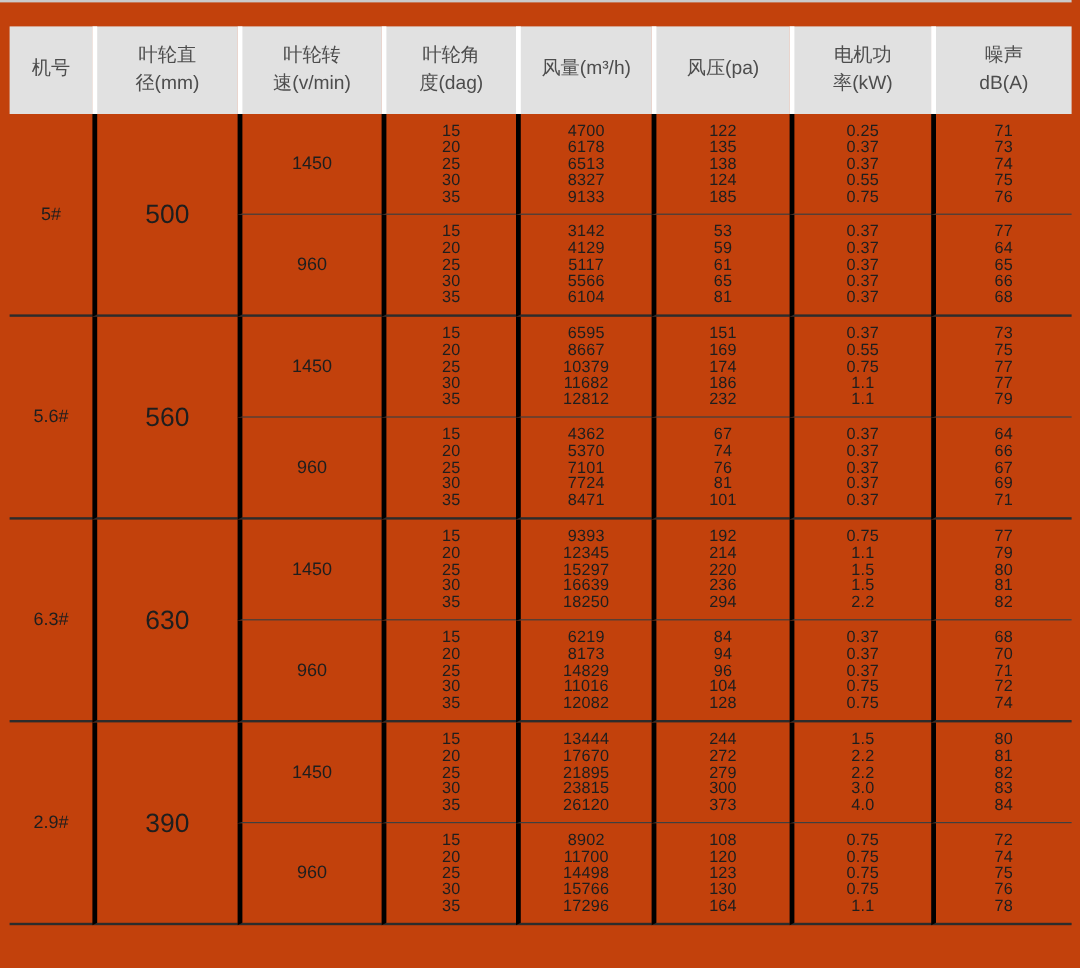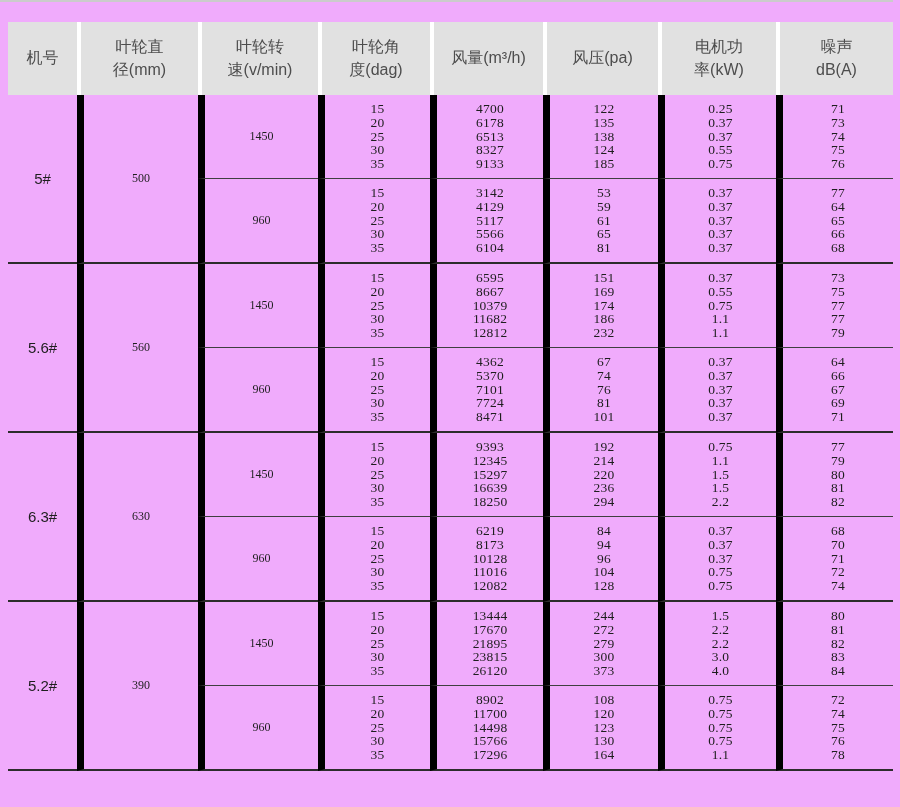--- a/index.html
+++ b/index.html
@@ -5,21 +5,21 @@
   html, body {
     margin: 0;
     padding: 0;
     background: #ffffff;
     font-family: "Liberation Sans", "DejaVu Sans", sans-serif;
   }
   .page {
     position: relative;
     width: 900px;
     height: 807px;
-    background: #f0abfc;
+    background: #c2410c;
     overflow: hidden;
   }
   .top-strip {
     position: absolute;
     top: 0;
     left: 0;
     width: 893px;
     height: 2px;
     background: #cbcbcb;
   }
@@ -47,32 +47,32 @@
   thead th + th {
     border-left: 4px solid #ffffff;
   }
   tbody td {
     text-align: center;
     vertical-align: middle;
     color: #1e1e1e;
     padding: 0;
   }
   tbody tr.rowA td, tbody tr.rowB td { height: 83px; }
-  td.vline { border-left: 7px solid #000000; font-family: Liberation Serif, serif; }
+  td.vline { border-left: 4px solid #000000; }
   td.subdiv { border-bottom: 1px solid #3f3f3f; }
   td.gend   { border-bottom: 2px solid #2c2c2c; }
   td.lines {
     font-size: 13.5px;
     line-height: 13.7px;
     white-space: pre-line;
     letter-spacing: 0.2px;
   }
   td.machine  { font-size: 15px; }
-  td.diameter { font-size: 12px; }
-  td.speed    { font-size: 12px; }
+  td.diameter { font-size: 22px; }
+  td.speed    { font-size: 15px; }
 </style>
 </head>
 <body>
 
 <div class="page">
   <div class="top-strip"></div>
 
   <table class="spec">
     <colgroup>
       <col style="width:69px">
@@ -253,42 +253,42 @@
       </tr>
       <tr class="rowB">
         <td class="speed vline gend">960</td>
         <td class="lines vline gend">15
 20
 25
 30
 35</td>
         <td class="lines vline gend">6219
 8173
-10128
+14829
 11016
 12082</td>
         <td class="lines vline gend">84
 94
 96
 104
 128</td>
         <td class="lines vline gend">0.37
 0.37
 0.37
 0.75
 0.75</td>
         <td class="lines vline gend">68
 70
 71
 72
 74</td>
       </tr>
 
       <tr class="rowA">
-        <td class="machine gend" rowspan="2">5.2#</td>
+        <td class="machine gend" rowspan="2">2.9#</td>
         <td class="diameter vline gend" rowspan="2">390</td>
         <td class="speed vline subdiv">1450</td>
         <td class="lines vline subdiv">15
 20
 25
 30
 35</td>
         <td class="lines vline subdiv">13444
 17670
 21895

